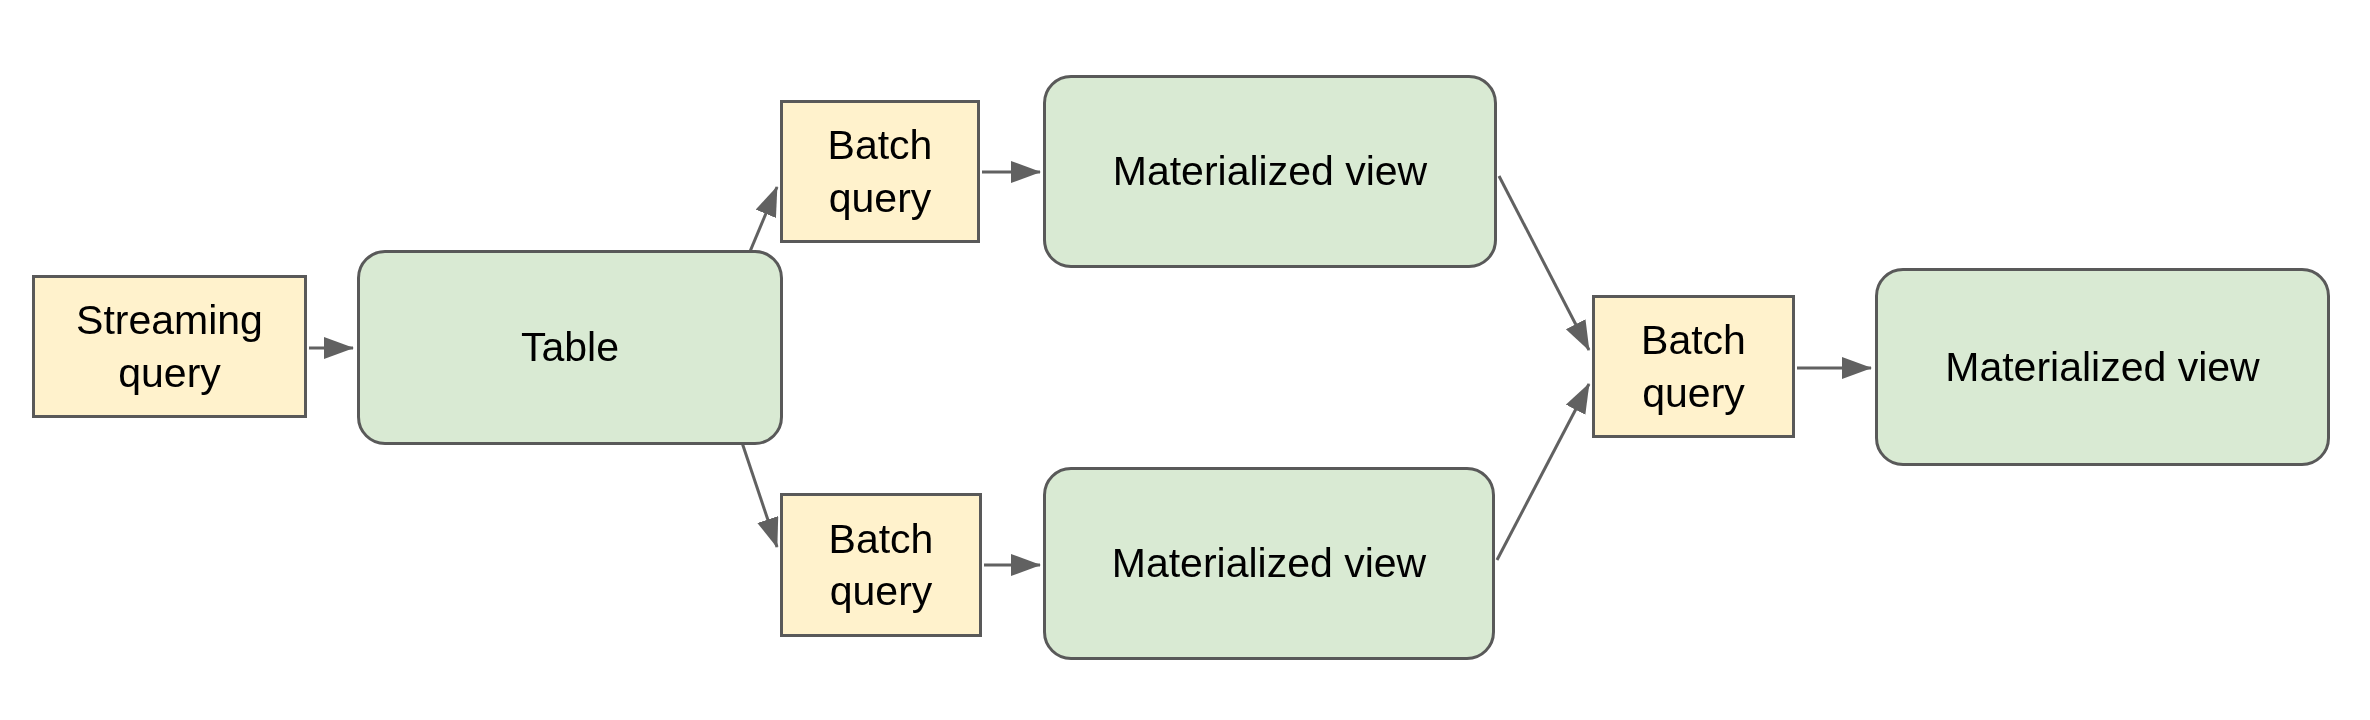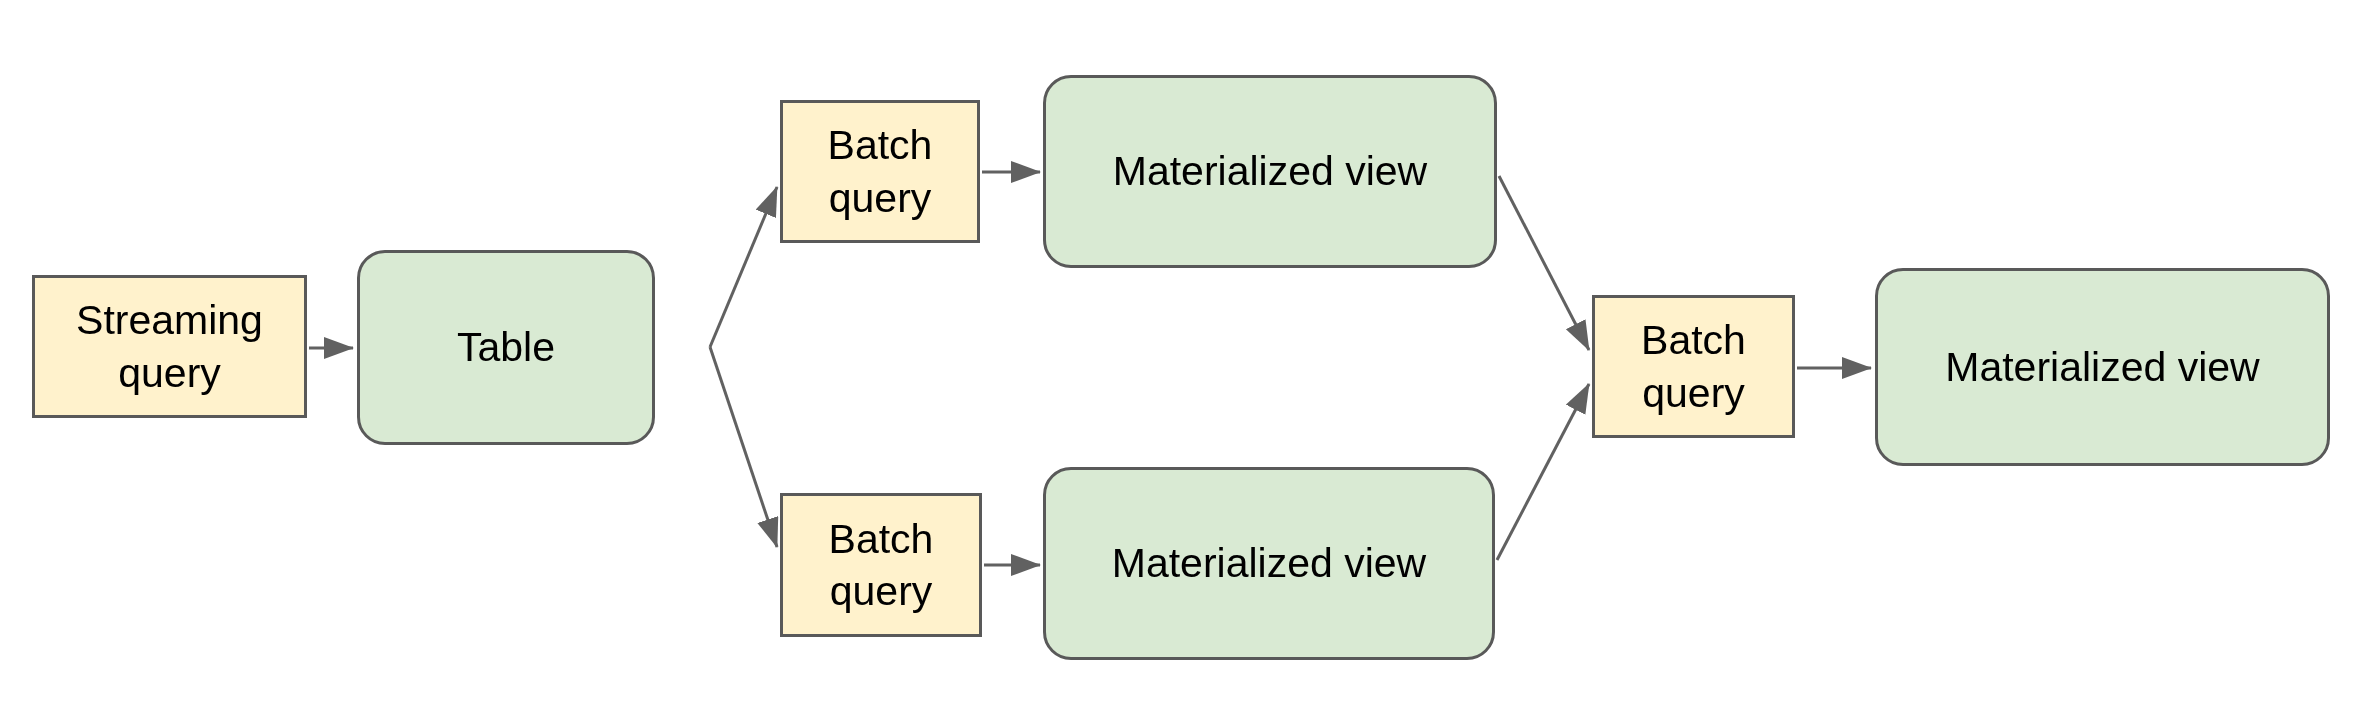--- a/index.html
+++ b/index.html
@@ -26,21 +26,21 @@
     border: 3px solid #595959;
     color: #000000;
     font-size: 41px;
     line-height: 1.27;
   }
   .node .label { padding: 0 6px; }
   .rounded { border-radius: 28px; }
 
   
   #n-streaming   { left: 32px;   top: 275px; width: 275px; height: 143px; }
-  #n-table       { left: 357px;  top: 250px; width: 298px; height: 195px; }
+  #n-table       { left: 357px;  top: 250px; width: 426px; height: 195px; }
   #n-bq-top      { left: 780px;  top: 100px; width: 200px; height: 143px; }
   #n-mv-top      { left: 1043px; top: 75px;  width: 454px; height: 193px; }
   #n-bq-bottom   { left: 780px;  top: 493px; width: 202px; height: 144px; }
   #n-mv-bottom   { left: 1043px; top: 467px; width: 452px; height: 193px; }
   #n-bq-right    { left: 1592px; top: 295px; width: 203px; height: 143px; }
   #n-mv-right    { left: 1875px; top: 268px; width: 455px; height: 198px; }
 </style>
 </head>
 <body>
 

